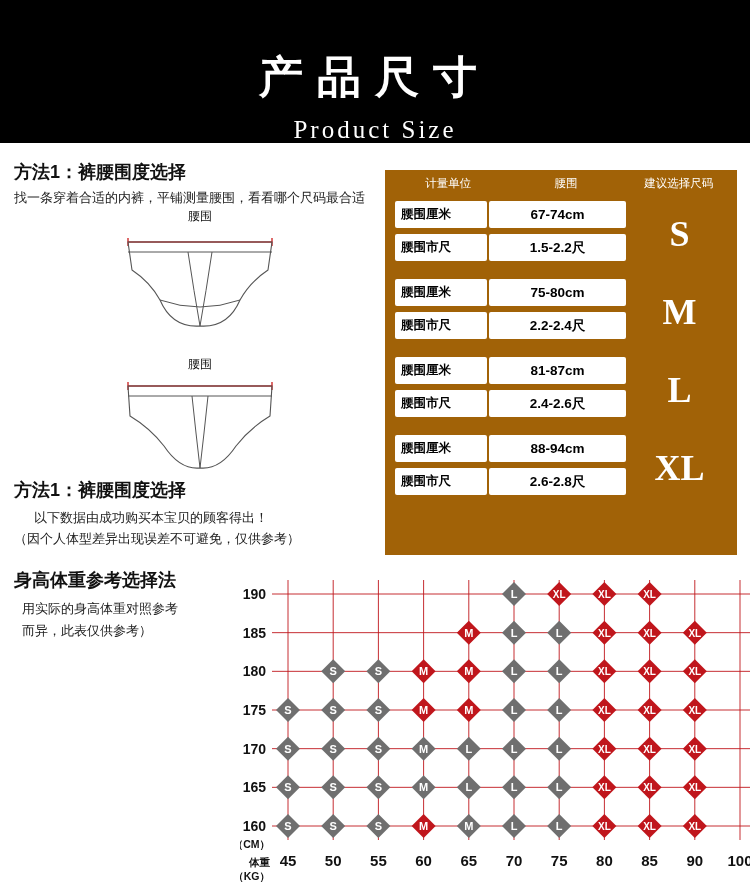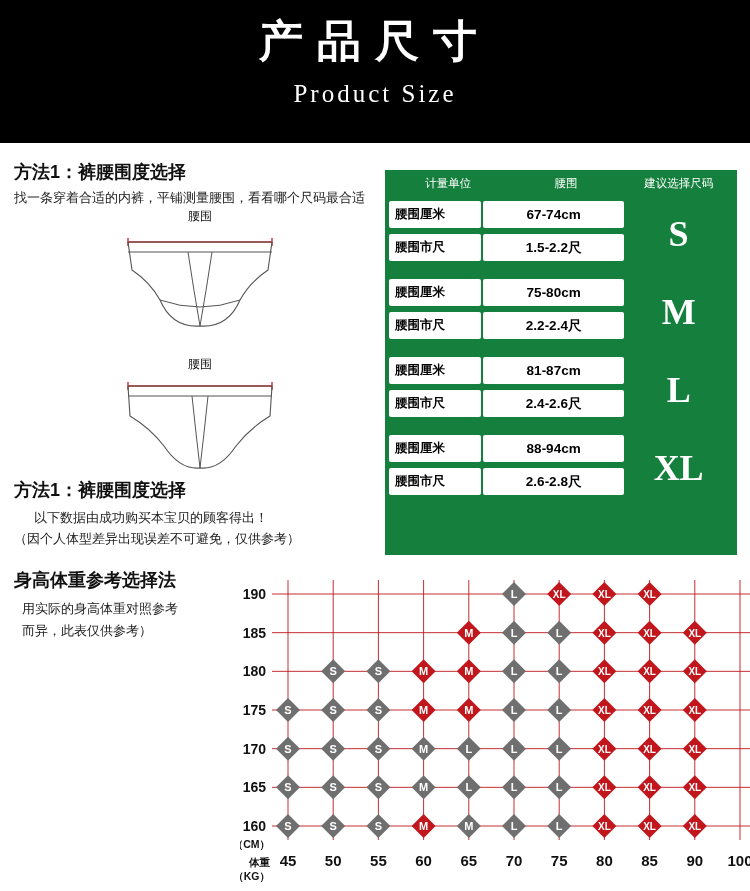--- a/index.html
+++ b/index.html
@@ -12,21 +12,21 @@
   }
 
   
   .header {
     position:absolute; left:0; top:0; width:750px; height:143px;
     background:#000; color:#fff; text-align:center;
   }
   .header .cn {
     font-family:"Liberation Serif", serif;
     font-size:44px; font-weight:bold; letter-spacing:14px;
-    padding-top:20px; line-height:1;
+    padding-top:56px; line-height:1;
   }
   .header .en {
     font-family:"Liberation Serif", serif;
     font-size:25px; letter-spacing:3px; margin-top:16px;
   }
 
   
   .m1-title {
     position:absolute; left:14px; top:160px;
     font-size:18px; font-weight:bold; color:#111;
@@ -39,31 +39,31 @@
   
   .diagram { position:absolute; }
   .waist-label {
     position:absolute; font-size:12px; color:#111; text-align:center;
     width:60px;
   }
 
   
   .panel {
     position:absolute; left:385px; top:170px; width:352px; height:385px;
-    background:#15803d;
+    background:#a16207;
   }
   .panel .hdr {
     display:flex; color:#fff; font-size:11.5px;
     padding:6px 4px 4px 4px; align-items:center;
   }
   .panel .hdr .c1 { width:120px; text-align:center; }
   .panel .hdr .c2 { width:118px; text-align:center; }
   .panel .hdr .c3 { width:110px; text-align:center; }
   .sz-row {
-    display:flex; align-items:center; height:78px; padding:0 4px;
+    display:flex; align-items:center; height:78px; padding:0 4px;margin-left:6px;
   }
   .sz-left { width:238px; }
   .sz-line {
     display:flex; align-items:center; height:27px; margin-bottom:6px;
   }
   .sz-line .lab {
     width:92px; background:#fff; color:#000; font-size:12.5px;
     font-weight:bold; height:27px; line-height:27px; padding-left:6px;
     border-radius:2px;
   }

